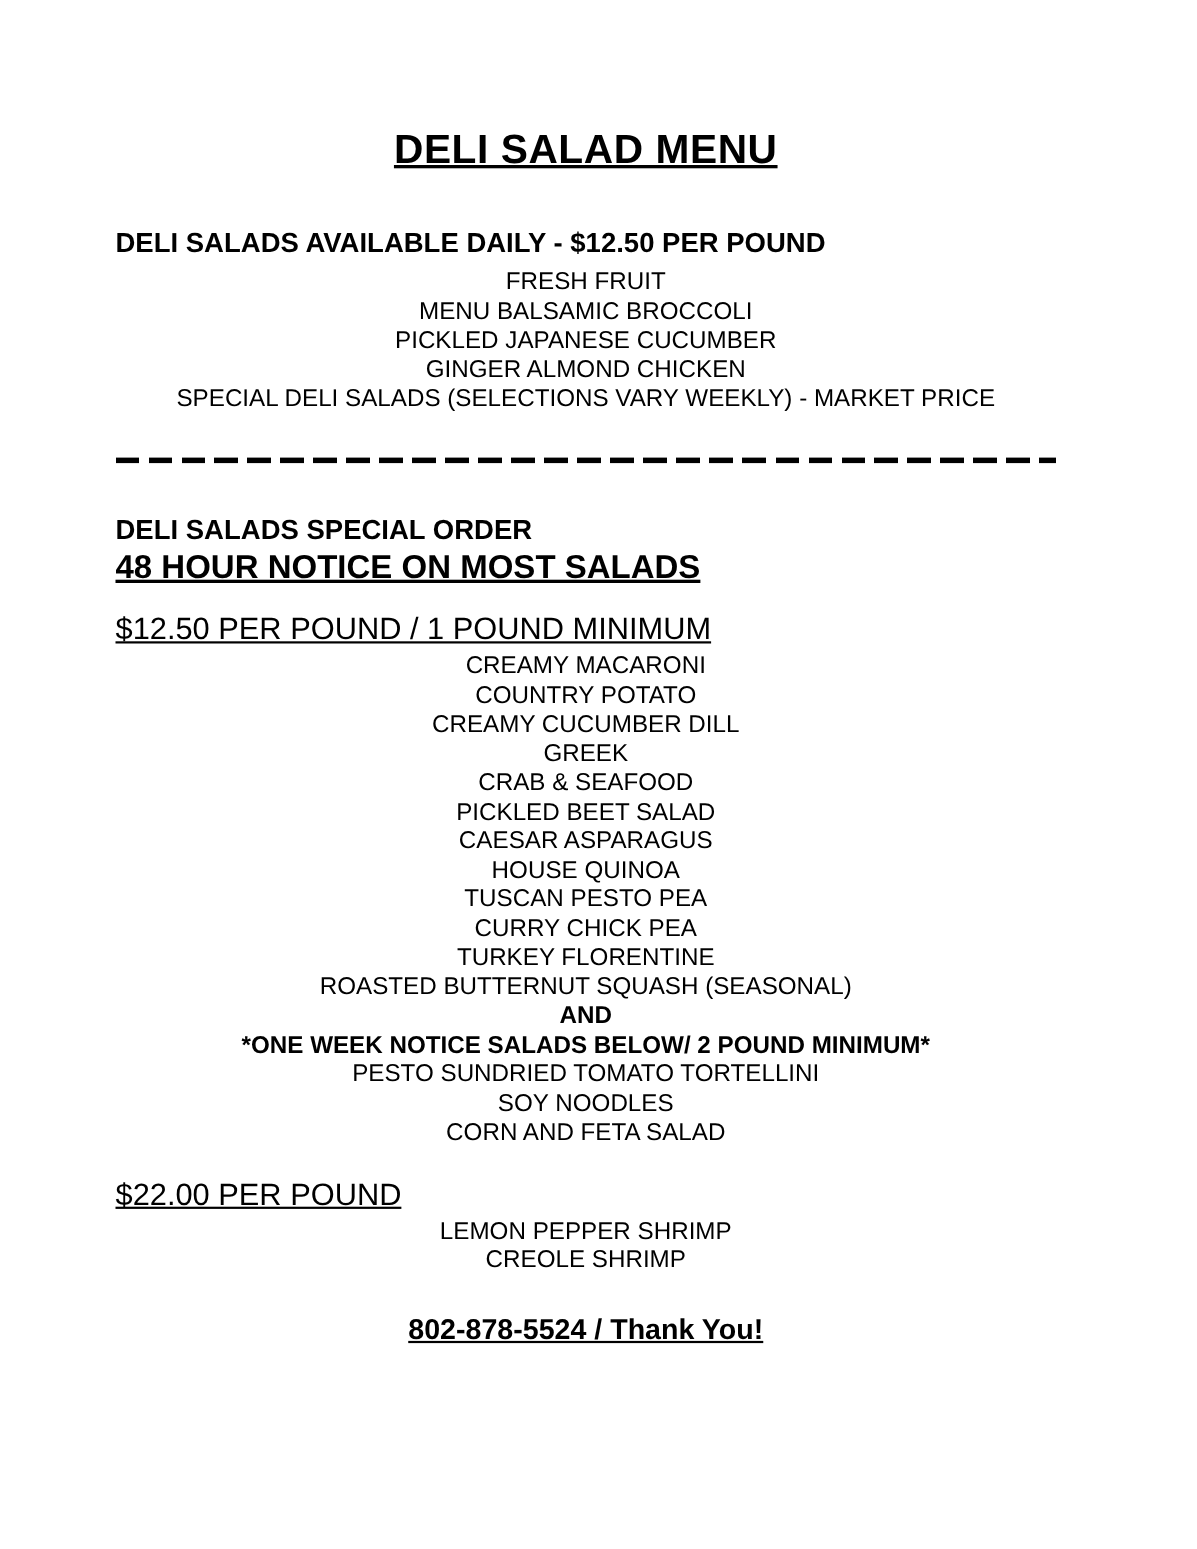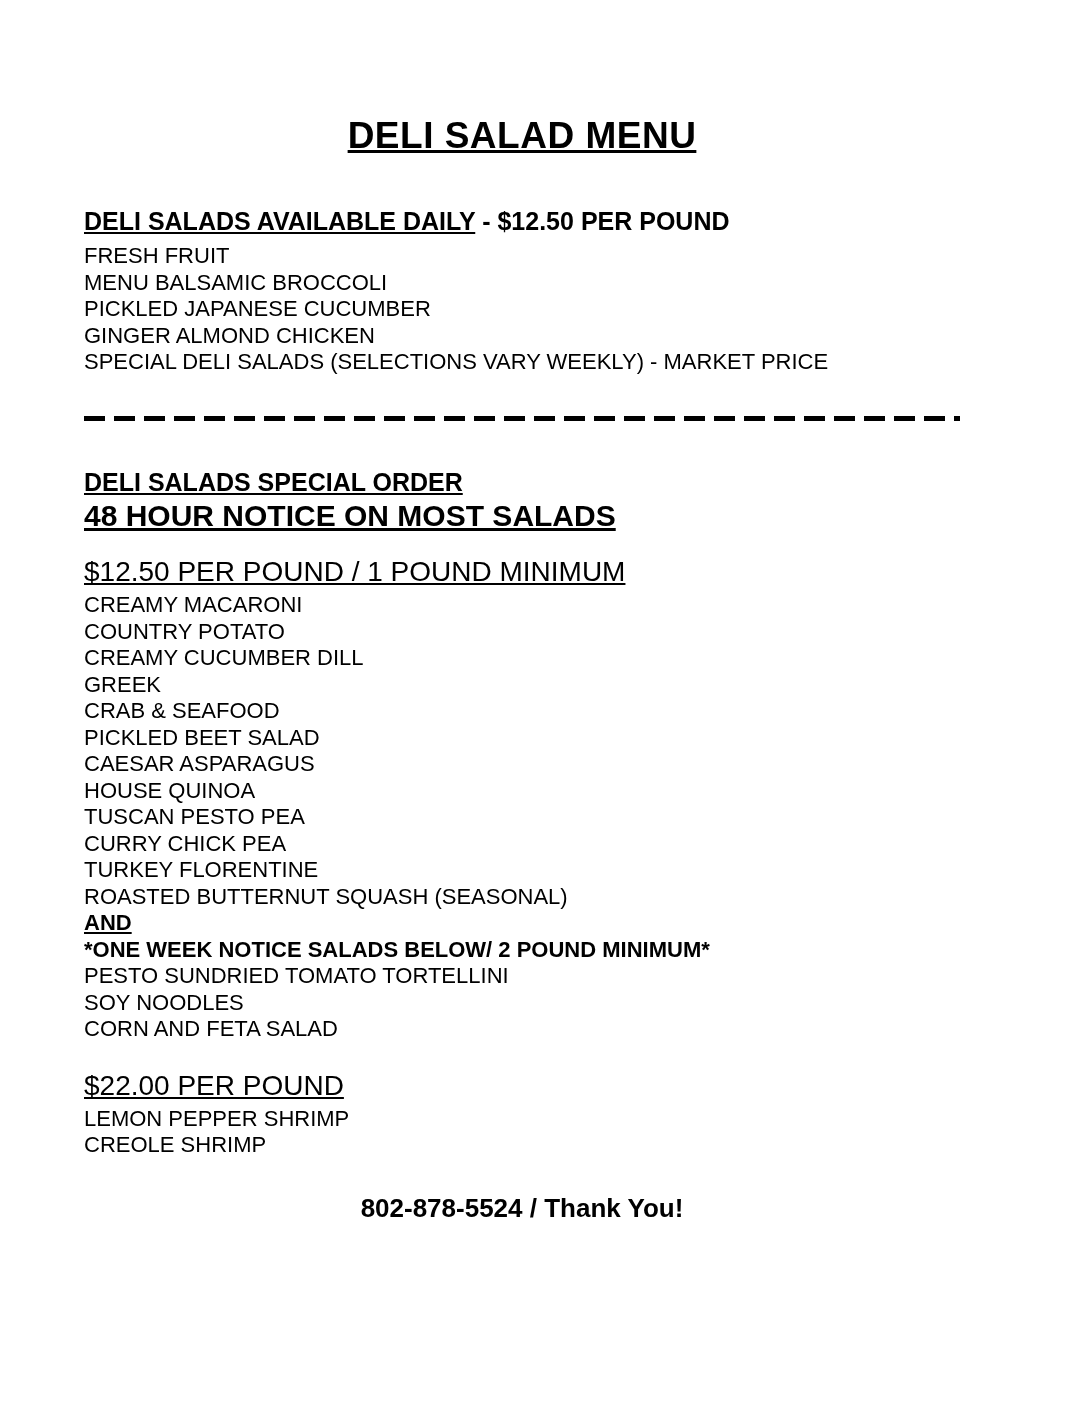--- a/index.html
+++ b/index.html
@@ -11,41 +11,42 @@
     width: 1088px;
     height: 1408px;
     font-family: "Liberation Sans", sans-serif;
     color: #000000;
     overflow: hidden;
   }
   .page {
     box-sizing: border-box;
     width: 1088px;
     height: 1004px;
-    padding: 114px 128px 0 84px;
+    padding: 114px 128px 0 105px;
   }
   .title {
     margin: 0;
     text-align: center;
     font-size: 37px;
     font-weight: bold;
     line-height: 44px;
     text-decoration: underline;
     letter-spacing: 0.5px;
   }
   .section-heading {
     margin: 0;
     font-size: 25px;
     font-weight: bold;
     line-height: 31px;
   }
   .heading-daily { margin-top: 48px; }
-  .u { text-decoration: underline; }
+  .u { }
   .items {
     margin-top: 6px;
+    text-align: center;
   }
   .item {
     font-size: 22px;
     font-weight: normal;
     line-height: 26.5px;
     white-space: nowrap;
   }
   .item-bold {
     font-weight: bold;
   }
@@ -69,20 +70,21 @@
     font-weight: normal;
     line-height: 29px;
     text-decoration: underline;
   }
   .footer-line {
     margin-top: 33px;
     text-align: center;
     font-size: 26px;
     font-weight: bold;
     line-height: 32px;
+    text-decoration: underline;
   }
 </style>
 </head>
 <body>
 
 <div class="page">
 
   <h1 class="title">DELI SALAD MENU</h1>
 
   <h2 class="section-heading heading-daily">

